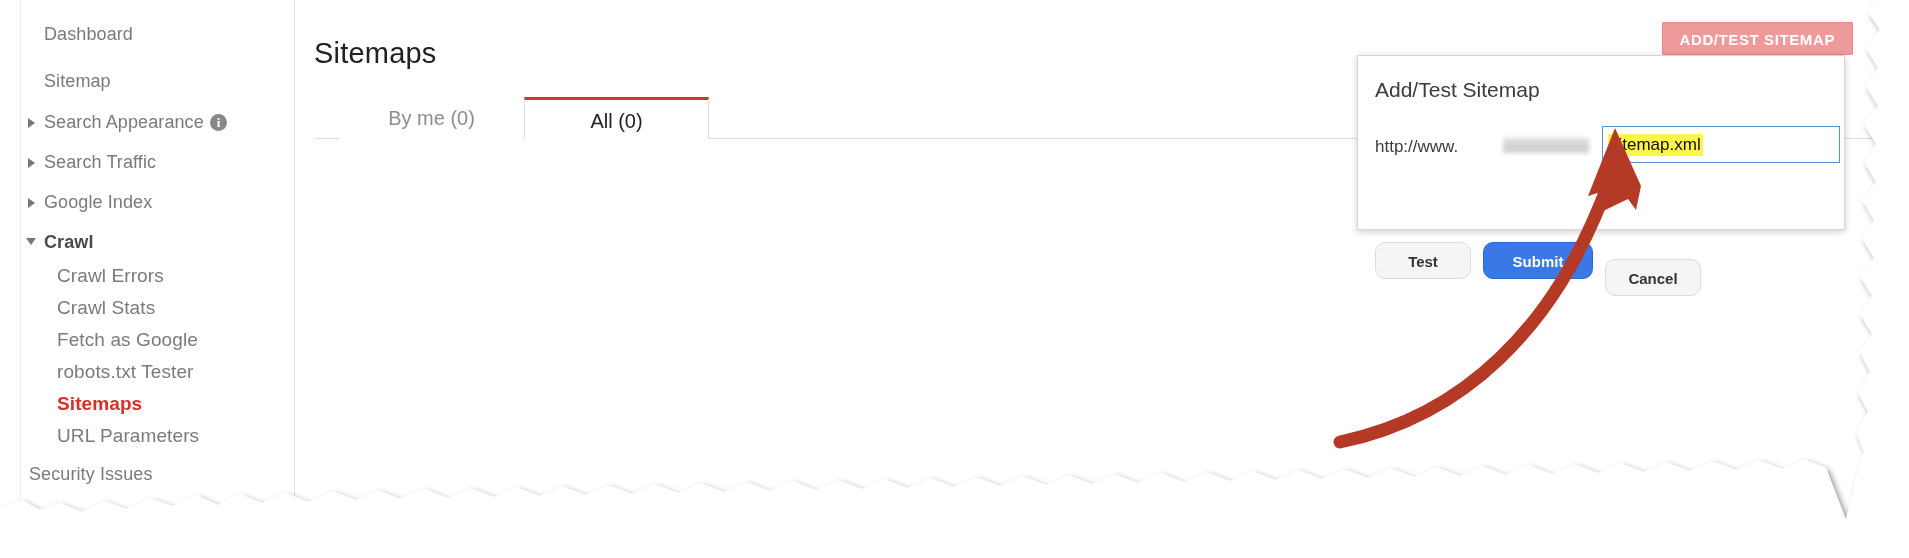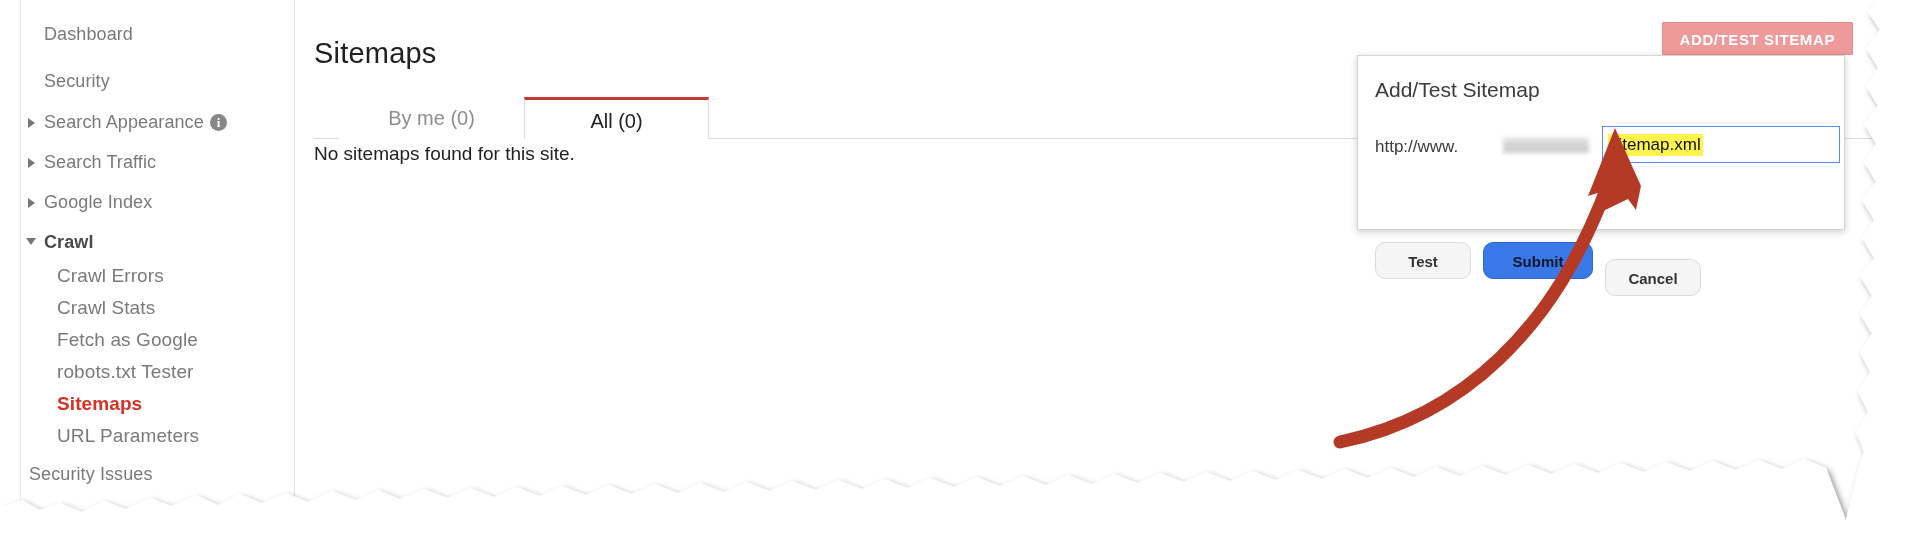--- a/index.html
+++ b/index.html
@@ -242,21 +242,21 @@
   .btn.grey {
     background: #f5f5f5;
     border: 1px solid #dcdcdc;
     color: #333;
     min-width: 96px;
     padding: 0 14px;
   }
   .btn.blue {
     background: #3b78e7;
     border: 1px solid #2f67d0;
-    color: #0f172a;
+    color: #ffffff;
     min-width: 110px;
     padding: 0 28px;
     margin-left: 12px;
   }
   .btn.grey.cancel { margin-left: 12px; margin-top: 35px; }
 
   
   #annotation-arrow {
     position: absolute;
     left: 0; top: 0;
@@ -271,21 +271,21 @@
 <div id="screen">
 
   <div id="sidebar">
     <div id="sidebar-left-rule"></div>
 
     <div class="nav-item" style="left:44px; top:24px;">
       <span>Dashboard</span>
     </div>
 
     <div class="nav-item" style="left:44px; top:71px;">
-      <span>Security</span>
+      <span>Sitemap</span>
     </div>
 
     <span class="caret right" style="left:28px; top:118px;"></span>
     <div class="nav-item" style="left:44px; top:112px;">
       <span>Search Appearance</span>
     </div>
     <span class="info-badge" style="left:210px; top:114px;">i</span>
 
     <span class="caret right" style="left:28px; top:158px;"></span>
     <div class="nav-item" style="left:44px; top:152px;">
@@ -338,21 +338,20 @@
 
     <div id="tabs">
       <div class="tab" style="left:25px; width:185px;">
         <span>By me (0)</span>
       </div>
       <div class="tab selected" style="left:210px; width:185px;">
         <span>All (0)</span>
       </div>
     </div>
 
-    <div id="empty-msg">No sitemaps found for this site.</div>
 
     <div id="add-test-sitemap-button">ADD/TEST SITEMAP</div>
   </div>
 
   <div id="dialog">
     <div id="dialog-title">Add/Test Sitemap</div>
 
     <div id="url-row">
       <span id="url-prefix">
         <span>http://www.</span>

